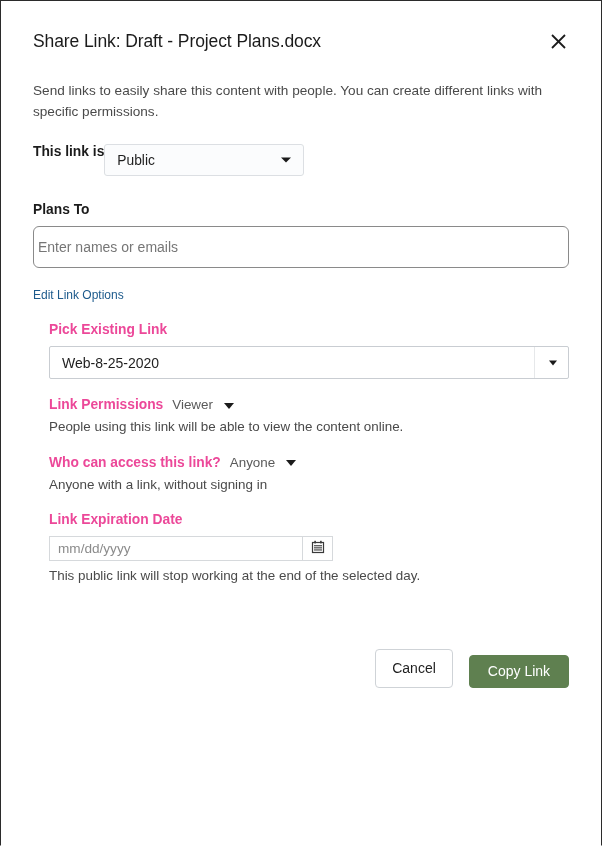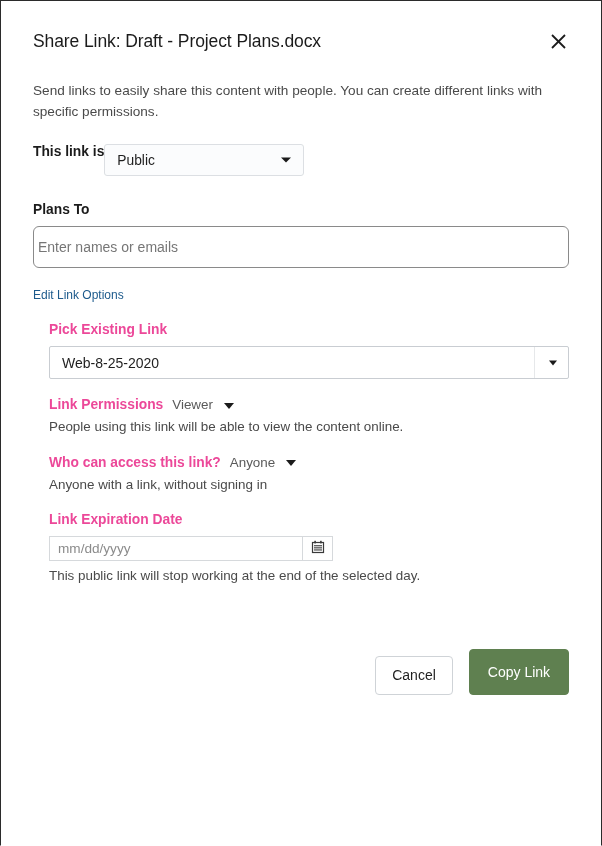--- a/index.html
+++ b/index.html
@@ -267,21 +267,21 @@
     border: 1px solid #cfd3d7;
     border-radius: 4px;
     font-size: 14px;
     font-family: "Liberation Sans", sans-serif;
     color: #1f1f1f;
     cursor: pointer;
     padding: 0 16px;
   }
   .btn-copy {
     min-width: 100px;
-    height: 46px;
+    height: 33px;
     background: #5f8050;
     border: 1px solid #5f8050;
     border-radius: 4px;
     font-size: 14px;
     font-family: "Liberation Sans", sans-serif;
     color: #ffffff;
     cursor: pointer;
     padding: 0 4px;
   }
 </style>

